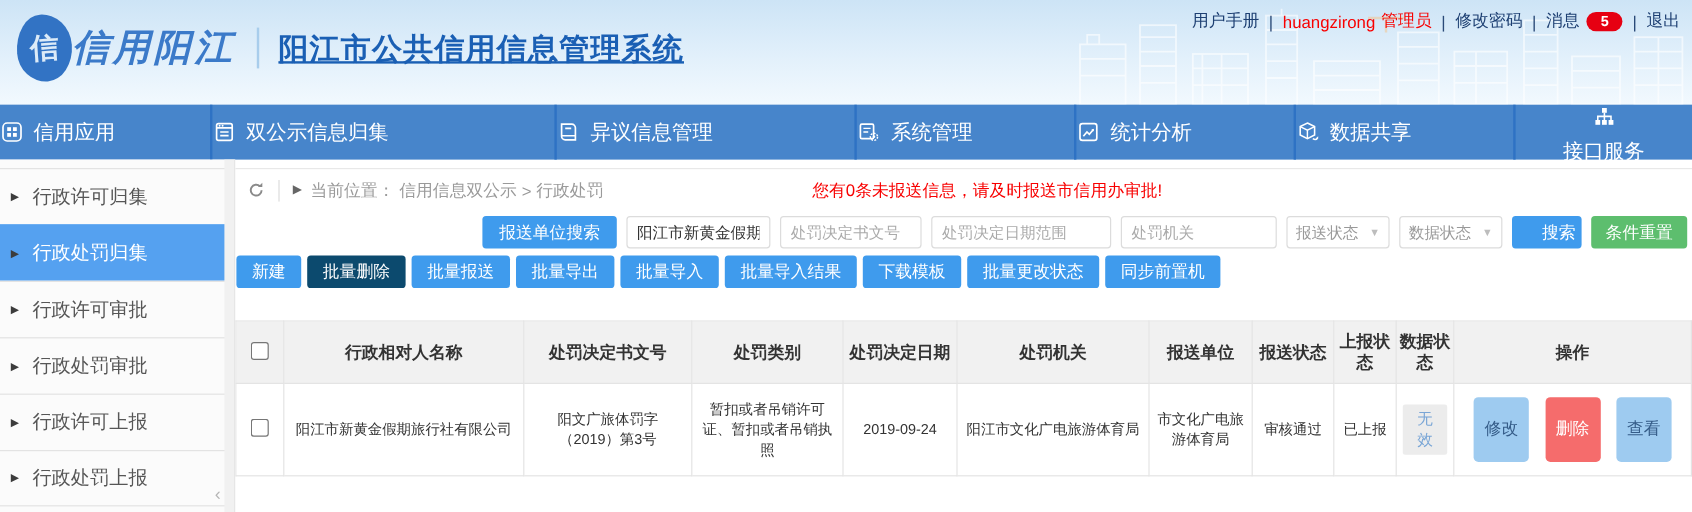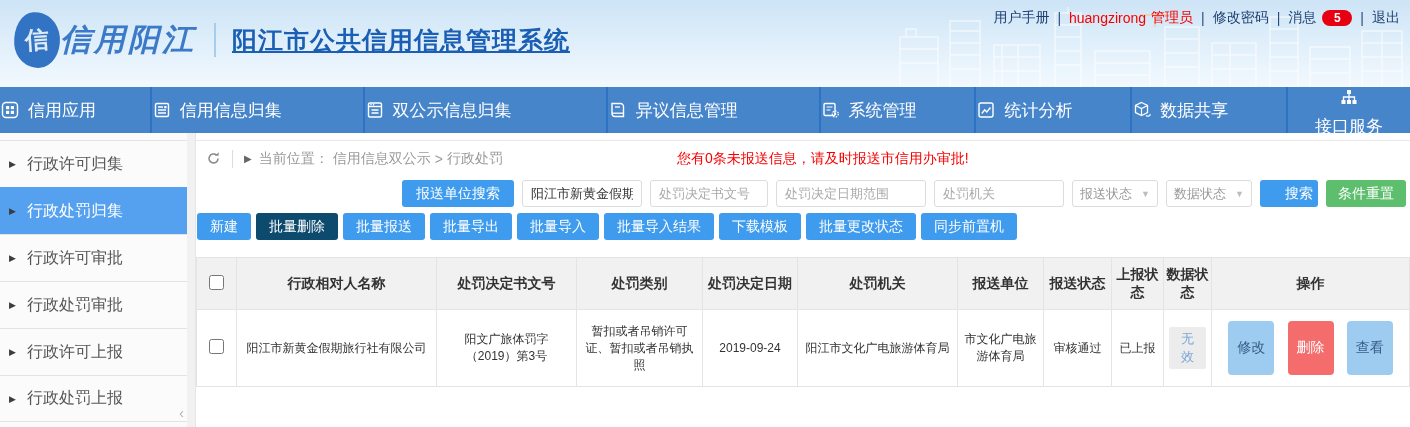--- a/index.html
+++ b/index.html
@@ -77,21 +77,21 @@
   .f-select { width:86px; height:27px; border:1px solid #dcdcdc; border-radius:3px; background:#fff;
     display:flex; align-items:center; justify-content:space-between; padding:0 7px;
     font-size:13px; color:#999; cursor:pointer; }
   .f-select .caret { font-size:9px; color:#bdbdbd; }
 
   
   .toolbar { display:flex; gap:5px; margin:6px 0 0 1px; height:39px; }
   .toolbar .btn { padding:0 13px; }
 
   
-  table.grid { width:100%; border-collapse:collapse; margin-top:5px; table-layout:fixed; }
+  table.grid { width:100%; border-collapse:collapse; margin-top:15px; table-layout:fixed; }
   .grid th, .grid td { border:1px solid #e4e4e4; text-align:center; vertical-align:middle; }
   .grid thead th { background:#f1f1f1; height:52px; font-size:14px; color:#333; font-weight:bold; padding:2px; }
   .grid tbody td { height:77px; font-size:12px; color:#333; padding:3px 5px; background:#fff; }
   .grid input[type=checkbox] { width:15px; height:15px; accent-color:#fff; cursor:pointer; }
   .tag-invalid { display:inline-block; background:#ececec; color:#7aa6d6; font-size:13px; padding:3px 6px; border-radius:2px; }
   .row-btn { border:none; border-radius:4px; font-size:14px; padding:18px 9px; cursor:pointer; font-family:inherit; }
   .rb-edit, .rb-view { background:#9ecbf0; color:#355c88; }
   .rb-del { background:#f56c6c; color:#fff; }
   .op-cell .row-btn { margin:0 5px; }
 </style>
@@ -154,28 +154,20 @@
   <nav class="top-nav">
     <div class="nav-item ni-1">
       <svg width="20" height="20" viewBox="0 0 20 20">
           <rect x="2.5" y="2.5" width="15" height="15" rx="3.5" stroke="#fff" stroke-width="1.4" fill="none"></rect>
           <rect x="6" y="6" width="3.2" height="3.2" fill="#fff"></rect>
           <rect x="10.8" y="6" width="3.2" height="3.2" fill="#fff"></rect>
           <rect x="6" y="10.8" width="3.2" height="3.2" fill="#fff"></rect>
           <rect x="10.8" y="10.8" width="3.2" height="3.2" fill="#fff"></rect>
         </svg>
       <span>信用应用</span>
-    </div>
-    <div class="nav-item ni-2">
-      <svg width="20" height="20" viewBox="0 0 20 20">
-          <rect x="3.5" y="3.5" width="13" height="13" rx="1.5" stroke="#fff" stroke-width="1.4" fill="none"></rect>
-          <path d="M6 7h5M6 10h8M6 13h8" stroke="#fff" stroke-width="1.3"></path>
-          <rect x="12.2" y="6" width="2.3" height="2.3" fill="#fff"></rect>
-        </svg>
-      <span>信用信息归集</span>
     </div>
     <div class="nav-item ni-3">
       <svg width="20" height="20" viewBox="0 0 20 20">
           <rect x="3.5" y="3" width="13" height="14" rx="1.5" stroke="#fff" stroke-width="1.4" fill="none"></rect>
           <path d="M3.5 6.5h13" stroke="#fff" stroke-width="1.4"></path>
           <circle cx="6" cy="4.8" r=".8" fill="#fff"></circle>
           <circle cx="8.5" cy="4.8" r=".8" fill="#fff"></circle>
           <path d="M6.5 10h7M6.5 13h7" stroke="#fff" stroke-width="1.3"></path>
         </svg>
       <span>双公示信息归集</span>

